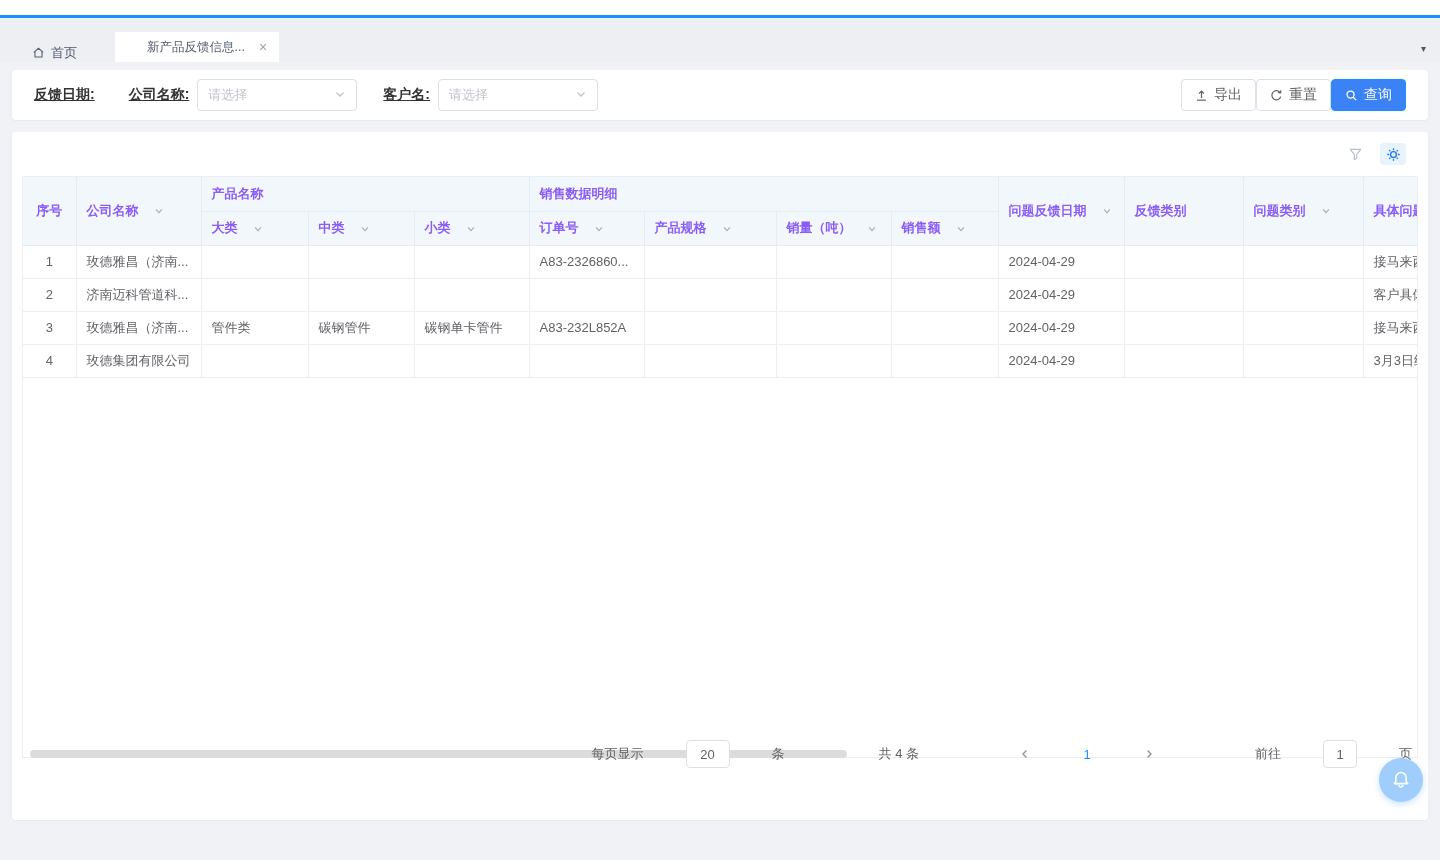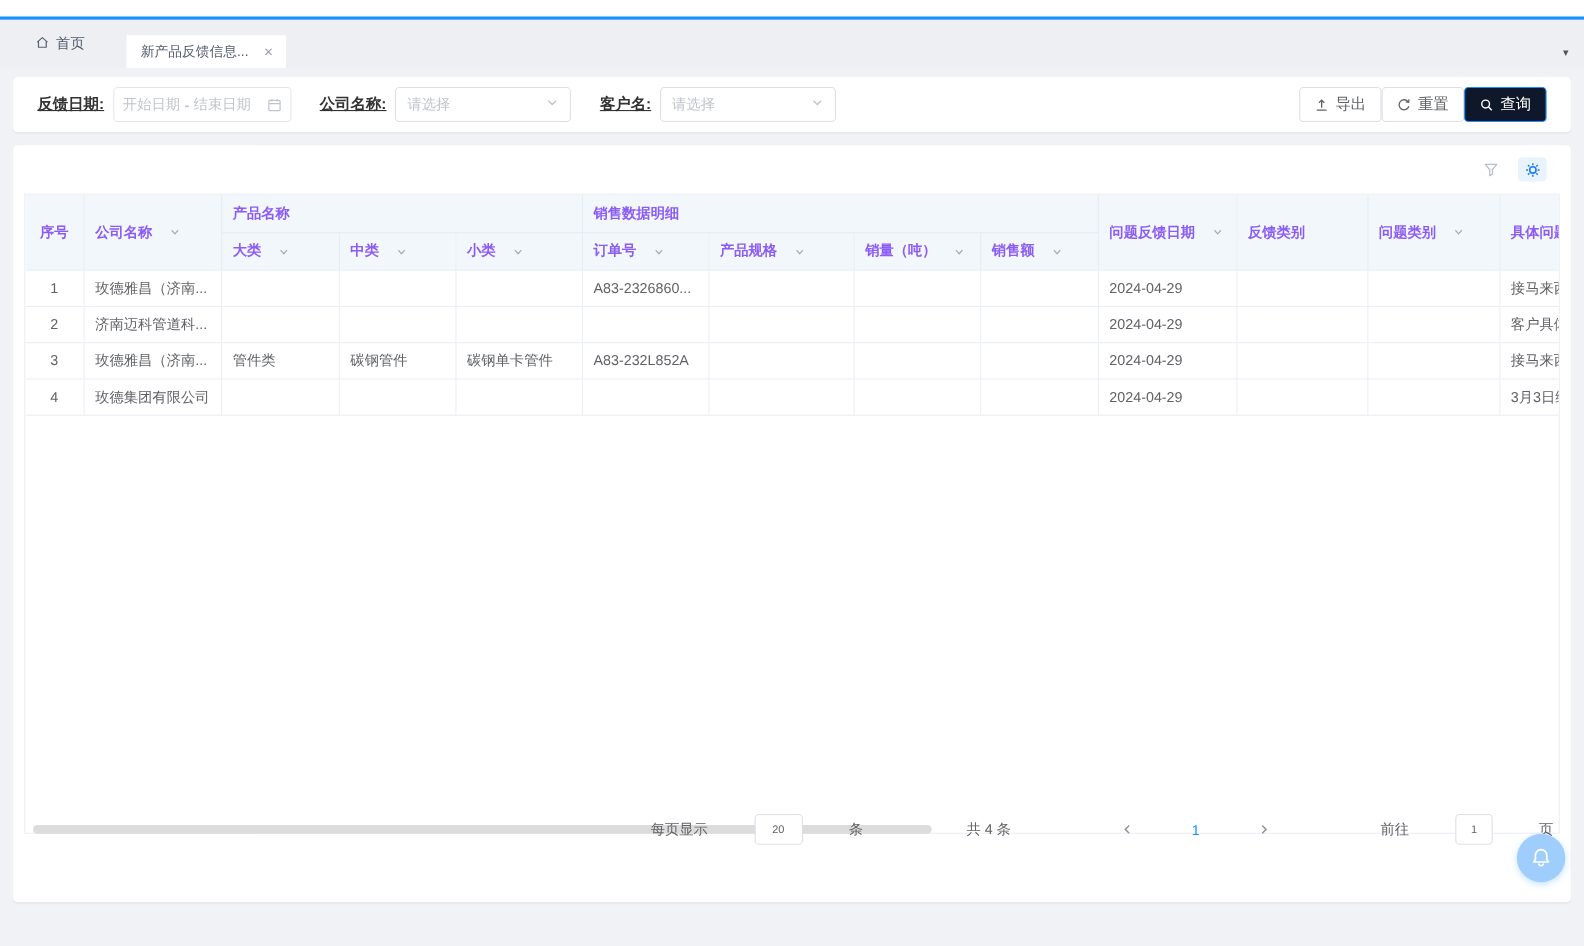--- a/index.html
+++ b/index.html
@@ -4,24 +4,24 @@
 <style>
   * { margin:0; padding:0; box-sizing:border-box; }
   html,body { width:1440px; height:860px; overflow:hidden;
     font-family:"Liberation Sans","DejaVu Sans",sans-serif; background:#f0f2f5; }
 
   
   .top-strip { height:15px; background:#ffffff; }
   .accent-line { height:3px; background:#1890ff; }
   .tabbar { height:44px; background:#edeff2; position:relative;
     display:flex; align-items:flex-end; padding-left:28px; }
-  .tab-home { height:44px; display:flex; align-items:center; gap:6px;
+  .tab-home { height:44px; display:flex; align-items:flex-end; gap:6px;
     padding:0 4px; font-size:13px; color:#515a6e; cursor:pointer; }
   .tab-active { height:30px; background:#ffffff; margin-left:34px;
-    display:flex; align-items:center; gap:14px; padding:0 12px 0 13px;
+    display:flex; align-items:center; gap:14px; padding:0 12px 0 32px;
     font-size:12.5px; color:#515a6e; min-width:132px; cursor:pointer; }
   .tab-close { color:#9aa0ab; font-size:14px; line-height:1; cursor:pointer; }
   .tab-caret { position:absolute; right:14px; bottom:8px; font-size:10px;
     color:#51565e; cursor:pointer; }
 
   
   .content { padding:8px 12px 0 12px; }
   .card { background:#fff; border-radius:4px; box-shadow:0 1px 2px rgba(0,0,0,.04); }
   .filter-card { height:50px; display:flex; align-items:center; padding:0 22px; }
   .f-label { font-size:14px; font-weight:bold; color:#333; margin-right:8px; white-space:nowrap;text-decoration:underline; }
@@ -29,21 +29,21 @@
     display:flex; align-items:center; padding:0 8px; gap:4px; background:#fff; }
   .ph { color:#c0c4cc; font-size:13px; white-space:nowrap; }
   .sep { color:#c0c4cc; font-size:13px; font-weight:bold; }
   .sel-box { width:160px; height:32px; border:1px solid #dcdfe6; border-radius:4px;
     display:flex; align-items:center; justify-content:space-between;
     padding:0 10px; background:#fff; cursor:pointer; } .gap24 { width:26px; }
   .btns { margin-left:auto; display:flex; }
   .btn { height:32px; padding:0 13px; border-radius:4px; border:1px solid #dcdfe6;
     background:#fff; color:#606266; font-size:14px; display:flex; align-items:center;
     gap:6px; cursor:pointer; white-space:nowrap; }
-  .btn-primary { background:#0f172a; border-color:#1890ff; color:#fff; }
+  .btn-primary { background:#3b82f6; border-color:#1890ff; color:#fff; }
 
   
   .table-card { margin-top:12px; height:688px; position:relative; }
   .tbl-toolbar { height:44px; display:flex; align-items:center; justify-content:flex-end;
     gap:14px; padding-right:22px; }
   .tool-funnel { width:22px; height:22px; display:flex; align-items:center;
     justify-content:center; cursor:pointer; }
   .tool-gear { width:26px; height:22px; background:#e8f3fe; border-radius:4px;
     display:flex; align-items:center; justify-content:center; cursor:pointer; }
 
@@ -59,21 +59,21 @@
   .th-flex { display:flex; align-items:center; gap:15px; }
   .caret-i { flex:0 0 auto; margin-top:2px; }
 
   .hscroll-thumb { position:absolute; left:18px; top:618px; width:817px; height:8px;
     background:#dcdcdc; border-radius:4px; cursor:pointer; }
 
   
   .pager { position:absolute; right:16px; bottom:52px; display:flex; align-items:center;
     font-size:13px; color:#606266;gap:36px; }
   .pg-input { width:44px; height:28px; border:1px solid #dcdfe6; border-radius:4px;
-    text-align:center; font-size:10px; color:#606266; margin:0 6px;
+    text-align:center; font-size:13px; color:#606266; margin:0 6px;
     font-family:"Liberation Sans",sans-serif; }
   .pg-input.small { width:34px; }
   .pg-gap { width:22px; }
   .pg-arrow { width:24px; height:28px; display:flex; align-items:center;
     justify-content:center; cursor:pointer; }
   .pg-num { width:28px; text-align:center; color:#1890ff; cursor:pointer; }
 
   .bell-fab { position:absolute; left:1379px; top:758px; width:44px; height:44px;
     border-radius:50%; background:#a0cefc; display:flex; align-items:center;
     justify-content:center; cursor:pointer; box-shadow:0 2px 6px rgba(24,144,255,.25); }
@@ -97,31 +97,20 @@
     <span>新产品反馈信息...</span>
     <span class="tab-close">×</span>
   </div>
   <span class="tab-caret">▾</span>
 </div>
 
 <div class="content">
 
   <div class="card filter-card">
     <span class="f-label">反馈日期:</span>
-    <div class="date-box">
-      <span class="ph">开始日期</span>
-      <span class="sep">-</span>
-      <span class="ph">结束日期</span>
-      <span style="margin-left:auto;display:flex">
-        <svg width="13" height="13" viewBox="0 0 14 14">
-            <rect x="1.5" y="2.5" width="11" height="10" rx="1" fill="none" stroke="#c0c4cc" stroke-width="1.2"></rect>
-            <path d="M1.5 5.5h11M4.5 1.2v2.4M9.5 1.2v2.4" stroke="#c0c4cc" stroke-width="1.2"></path>
-          </svg>
-      </span>
-    </div>
     <span class="gap24"></span>
     <span class="f-label">公司名称:</span>
     <div class="sel-box">
       <span class="ph">请选择</span>
       <span>
         <svg width="12" height="12" viewBox="0 0 12 12">
             <path d="M2.5 4.5L6 8l3.5-3.5" fill="none" stroke="#c0c4cc" stroke-width="1.3"></path>
           </svg>
       </span>
     </div>

